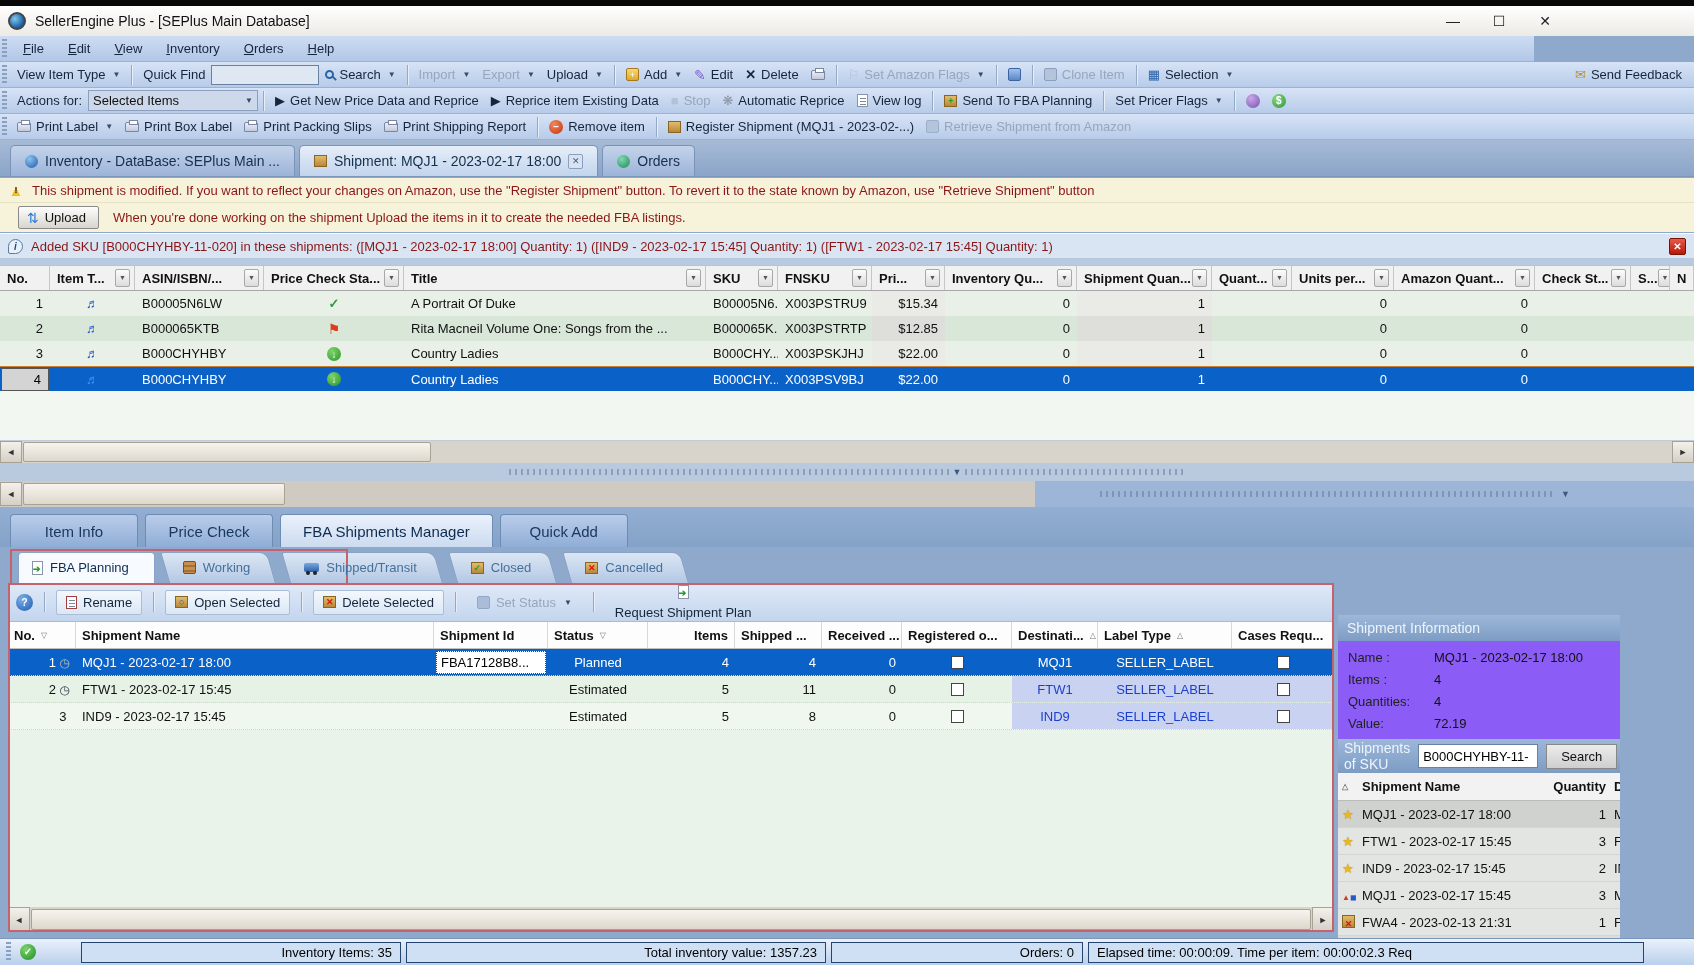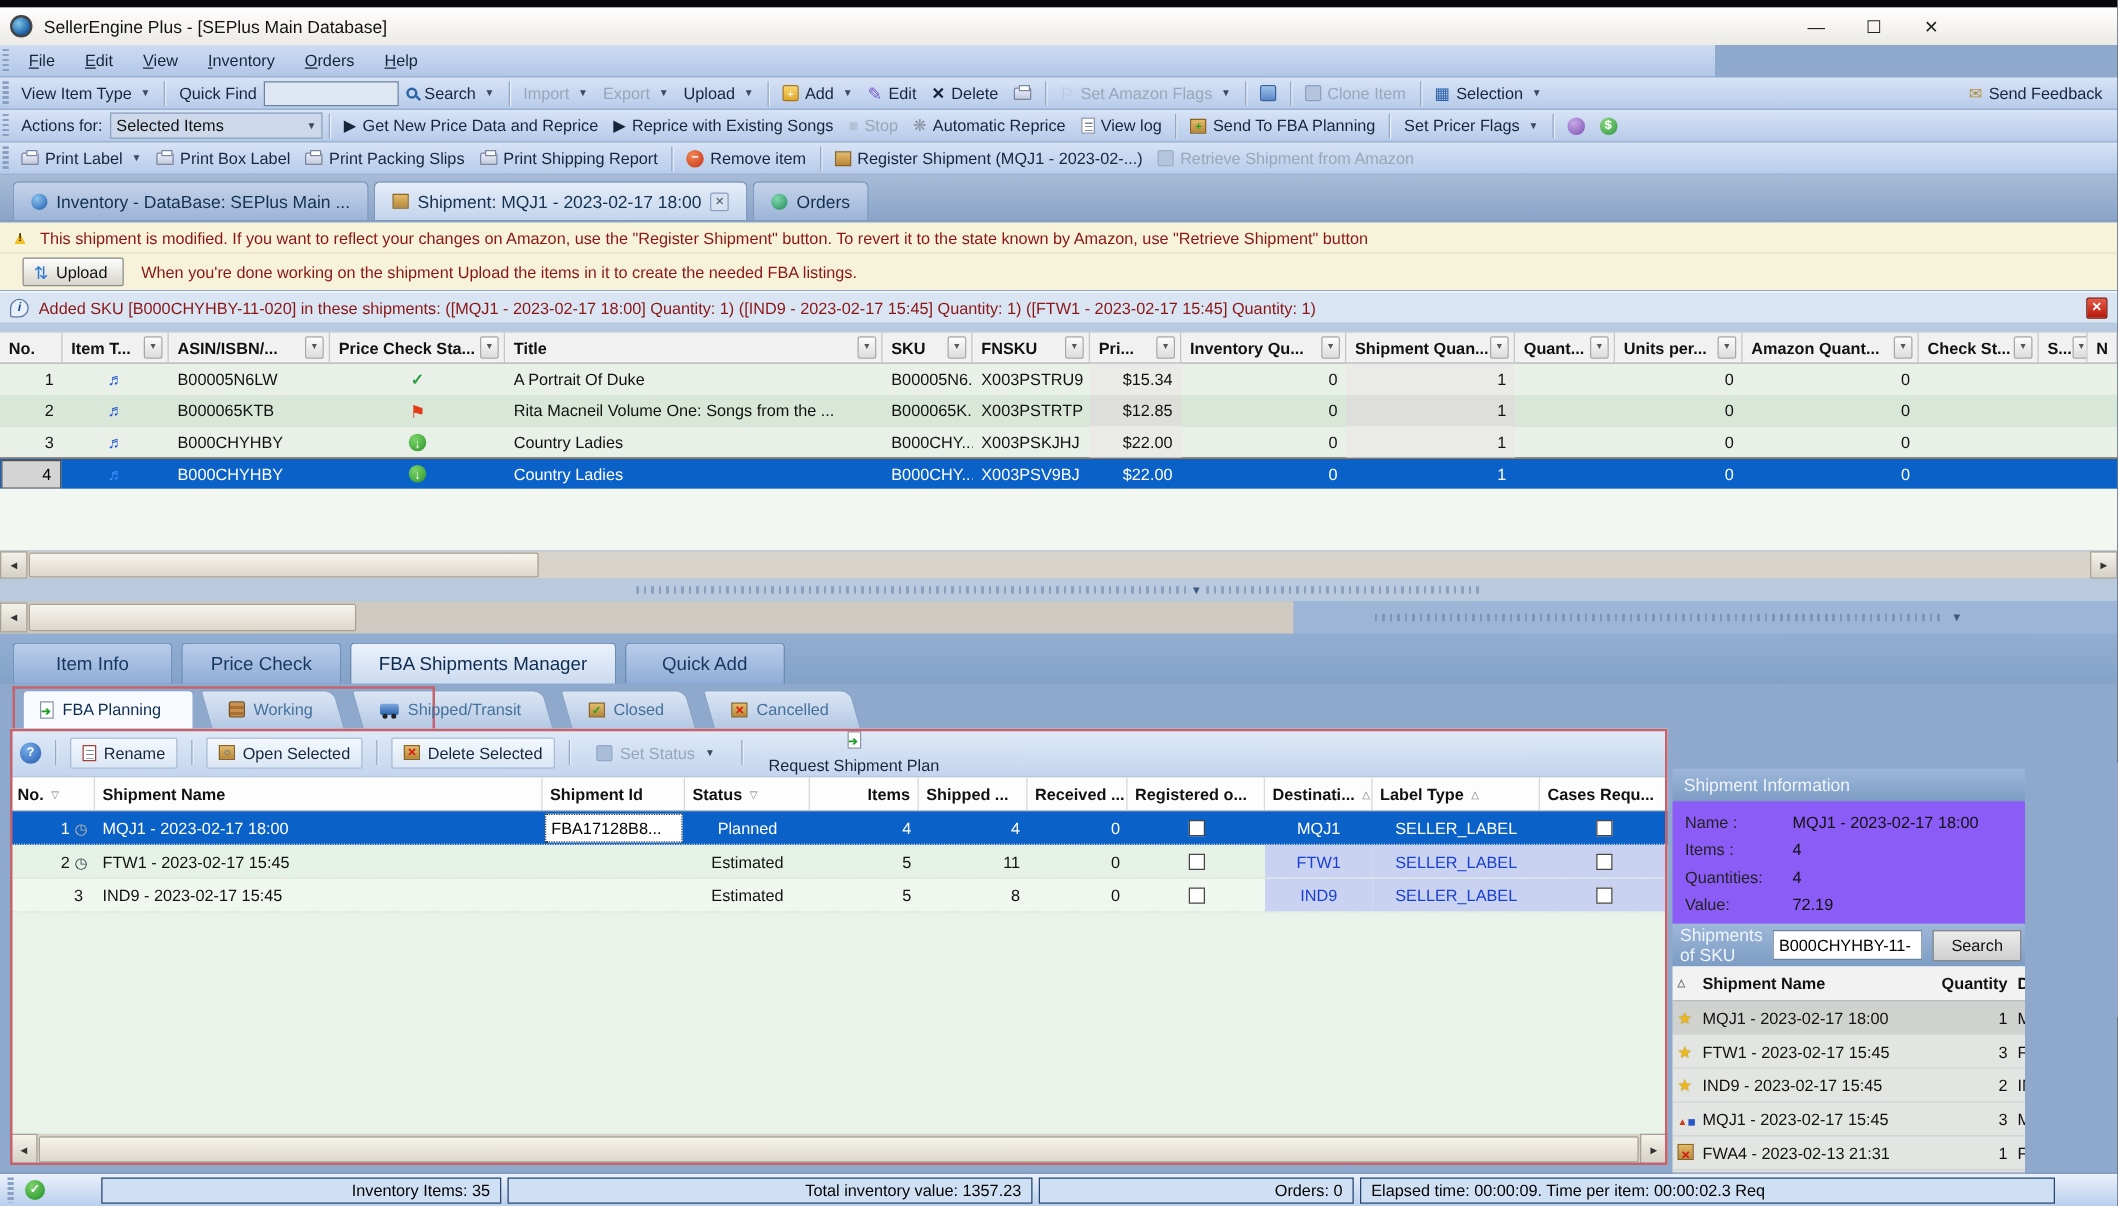--- a/index.html
+++ b/index.html
@@ -19,21 +19,21 @@
   .disabled .glyph { color:#a8b4c6 !important; opacity:.6; }
 
   
   .topstrip { left:0; top:0; width:1694px; height:6px; background:#080808; }
   .titlebar { left:0; top:6px; width:1694px; height:30px; background:linear-gradient(#ffffff,#eceae4);
     display:flex; align-items:center; padding:0 8px; font-size:14px; }
   .appicon { width:18px; height:18px; border-radius:50%; background:radial-gradient(circle at 35% 35%,#7ec8e8,#1a5fa8 70%);
     border:2px solid #444; margin-right:9px; }
   .winbtn { width:46px; height:22px; display:flex; align-items:center; justify-content:center;
     font-size:14px; color:#222; }
-  .menubar { left:0; top:36px; width:1372px; height:26px; background:linear-gradient(#cddcf2,#b2c7e7);
+  .menubar { left:0; top:36px; width:1534px; height:26px; background:linear-gradient(#cddcf2,#b2c7e7);
     display:flex; align-items:center; border-bottom:1px solid #9cb2d2; }
   .mi { padding:3px 12px; color:#15253c; }
   .mi::first-letter { text-decoration:underline; }
   .toolbar { left:0; width:1694px; height:26px; background:linear-gradient(#d7e3f6,#b7cbe9);
     display:flex; align-items:center; border-bottom:1px solid #9cb2d2; padding-right:6px; }
   .tbtn { display:flex; align-items:center; gap:5px; padding:2px 6px; border-radius:2px; color:#15253c; white-space:nowrap; }
   .dd { font-size:8px; color:#3a4a62; margin-left:2px; }
   .glyph { display:inline-block; text-align:center; line-height:1; }
 
   .i-mag { width:9px; height:9px; border:2px solid #2a65a8; border-radius:50%; position:relative; display:inline-block; }
@@ -303,21 +303,21 @@
         <span class="grow"></span>
         <span class="dd">▼</span>
     </span>
     <span class="sep"></span>
     <span class="tbtn">
         <span class="glyph">▶</span>
         <span>Get New Price Data and Reprice</span>
       </span>
     <span class="tbtn">
         <span class="glyph">▶</span>
-        <span>Reprice with Existing Songs</span>
+        <span>Reprice item Existing Data</span>
       </span>
     <span class="tbtn disabled">
         <span class="glyph" style="color:#7a8eb0;">■</span>
         <span>Stop</span>
       </span>
     <span class="tbtn">
         <span class="glyph" style="color:#8a94a4;">❋</span>
         <span>Automatic Reprice</span>
       </span>
     <span class="tbtn">

